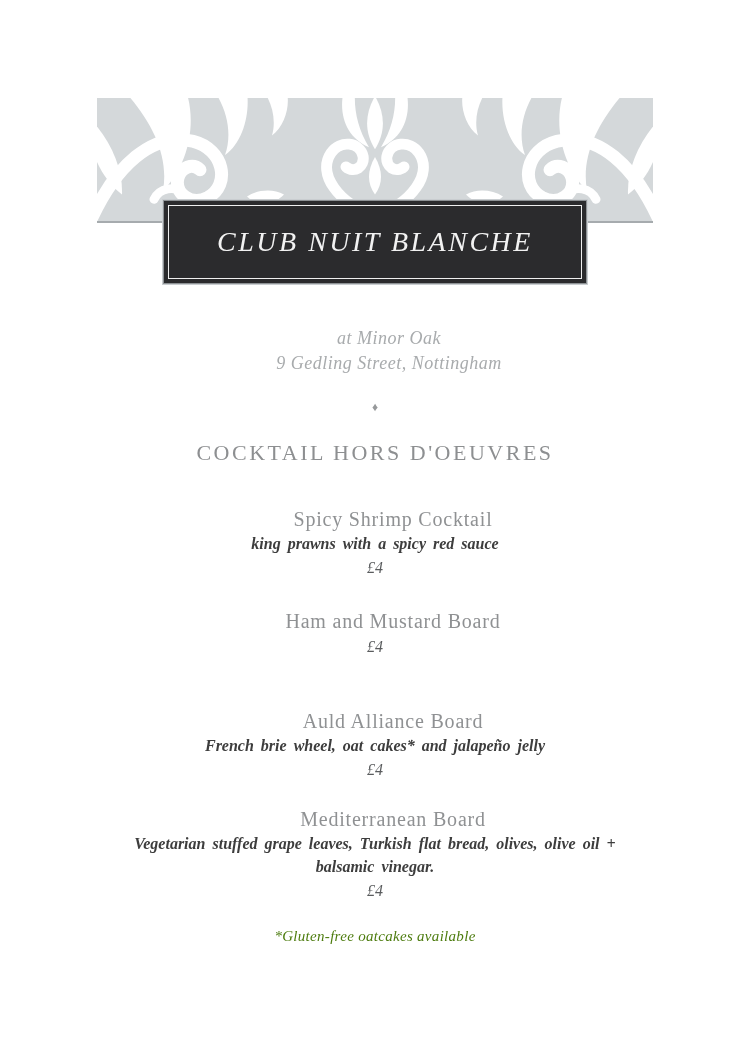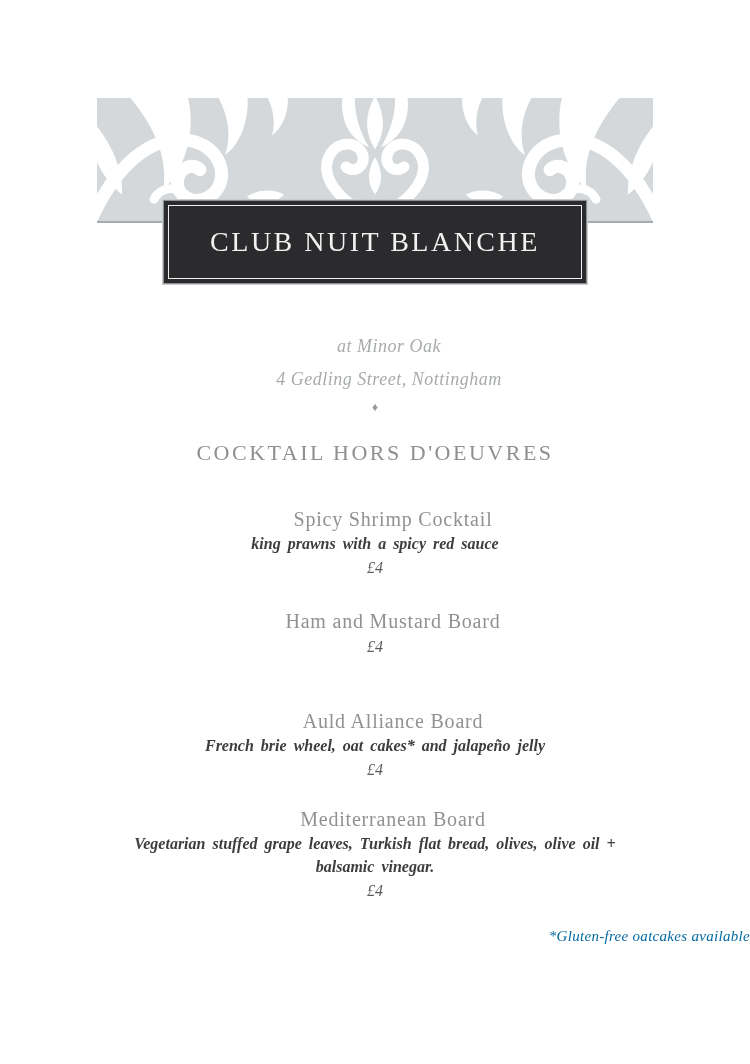--- a/index.html
+++ b/index.html
@@ -50,35 +50,36 @@
     align-items: center;
     justify-content: center;
   }
   .page-title {
     margin: 0;
     color: #f2f2f2;
     font-size: 28px;
     font-weight: normal;
     letter-spacing: 2.5px;
     white-space: nowrap;
+    font-style: italic;
   }
 
   
   .venue {
     position: absolute;
     left: 0; top: 326px;
     width: 100%;
     text-align: center;
     color: #a8abad;
     font-style: italic;
     font-size: 18px;
     line-height: 25px;
     letter-spacing: 0.5px;
   }
-  .venue p { margin: 8px; padding-left: 28px; }
+  .venue p { margin: 0; padding-left: 28px; }
 
   
   .ornament {
     position: absolute;
     left: 0; top: 400px;
     width: 100%;
     text-align: center;
     color: #97999b;
     font-size: 12px;
     line-height: 14px;
@@ -131,22 +132,22 @@
     line-height: 24px;
     margin-top: 1px;
   }
 
   
   .footnote {
     position: absolute;
     left: 0; top: 928px;
     width: 100%;
     margin: 0;
-    text-align: right;
-    color: #0369a1;
+    text-align: center;
+    color: #4d7c0f;
     font-size: 15px;
     font-style: italic;
     letter-spacing: 0.3px;
   }
 </style>
 </head>
 <body>
 
 <div class="page">
 
@@ -179,21 +180,21 @@
   </div>
 
   <div class="title-box">
     <div class="title-box-inner">
       <h1 class="page-title">CLUB NUIT BLANCHE</h1>
     </div>
   </div>
 
   <div class="venue">
     <p>at Minor Oak</p>
-    <p>4 Gedling Street, Nottingham</p>
+    <p>9 Gedling Street, Nottingham</p>
   </div>
 
   <div class="ornament">♦</div>
 
   <h2 class="section-heading">COCKTAIL HORS D'OEUVRES</h2>
 
   <div class="menu-item i0">
     <div class="item-name">Spicy Shrimp Cocktail</div>
     <div class="item-desc">king prawns with a spicy red sauce</div>
     <div class="item-desc"></div>

